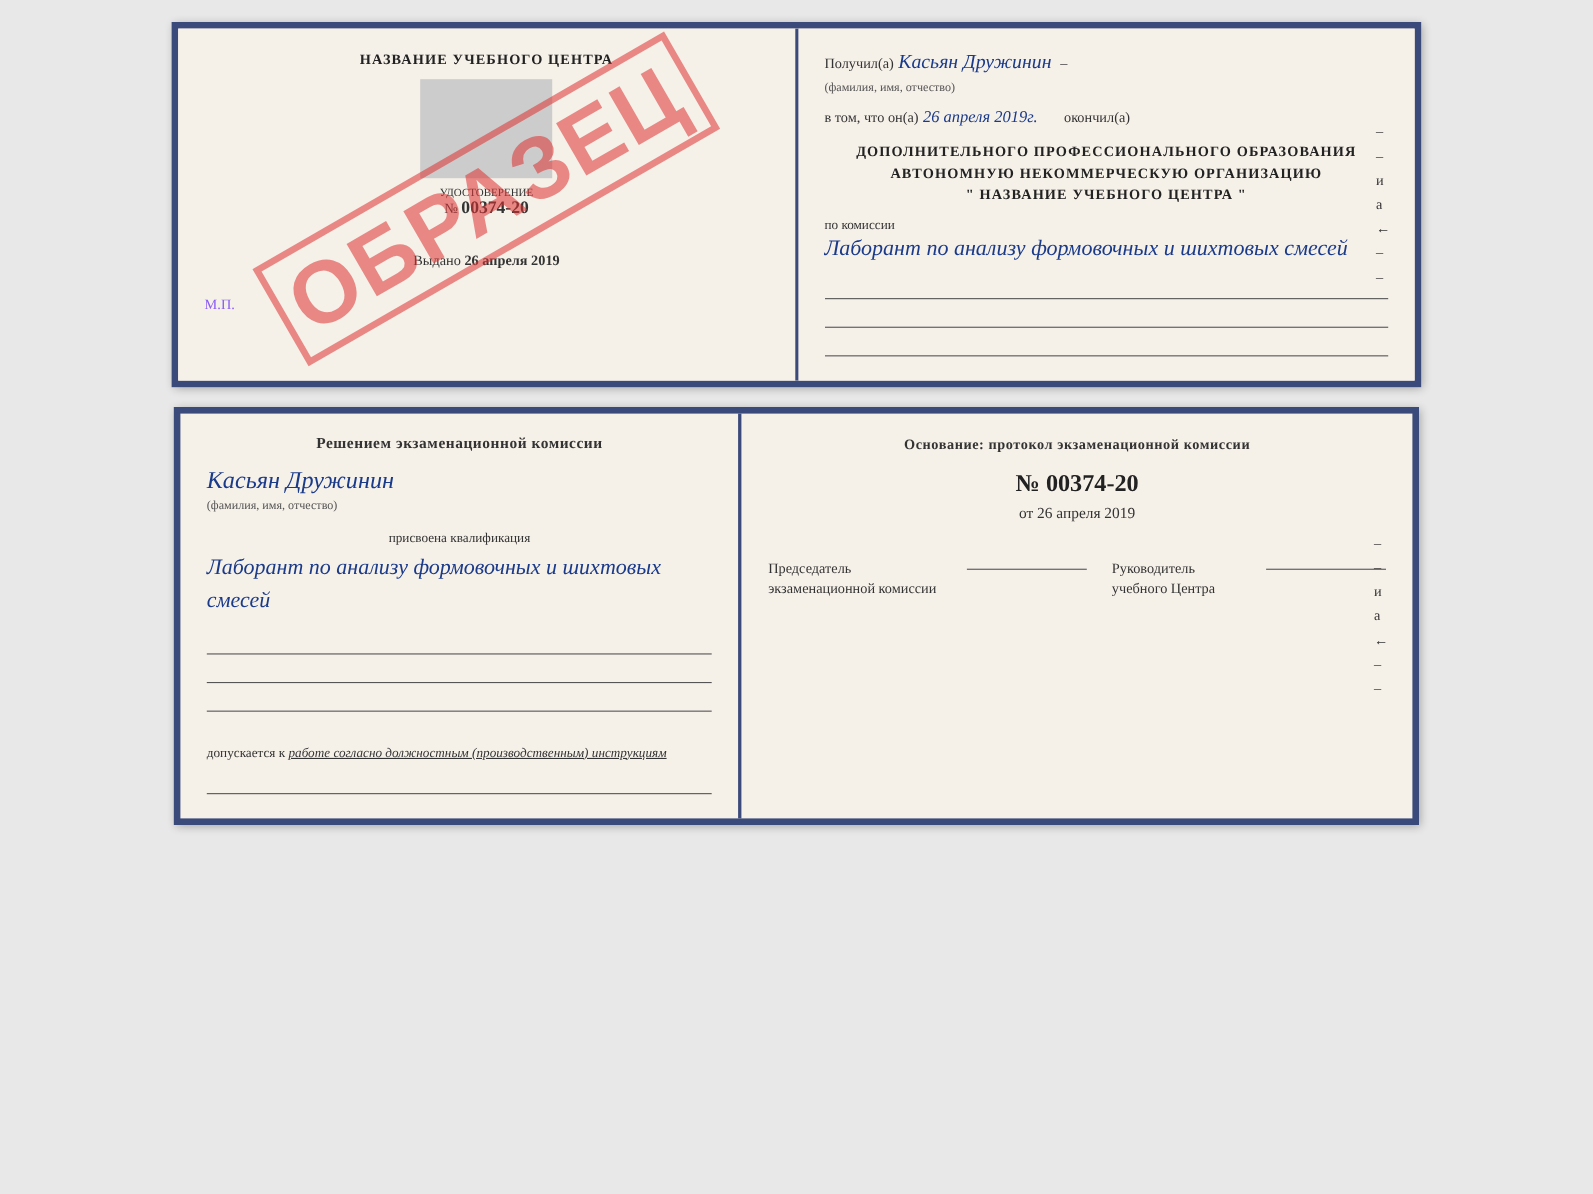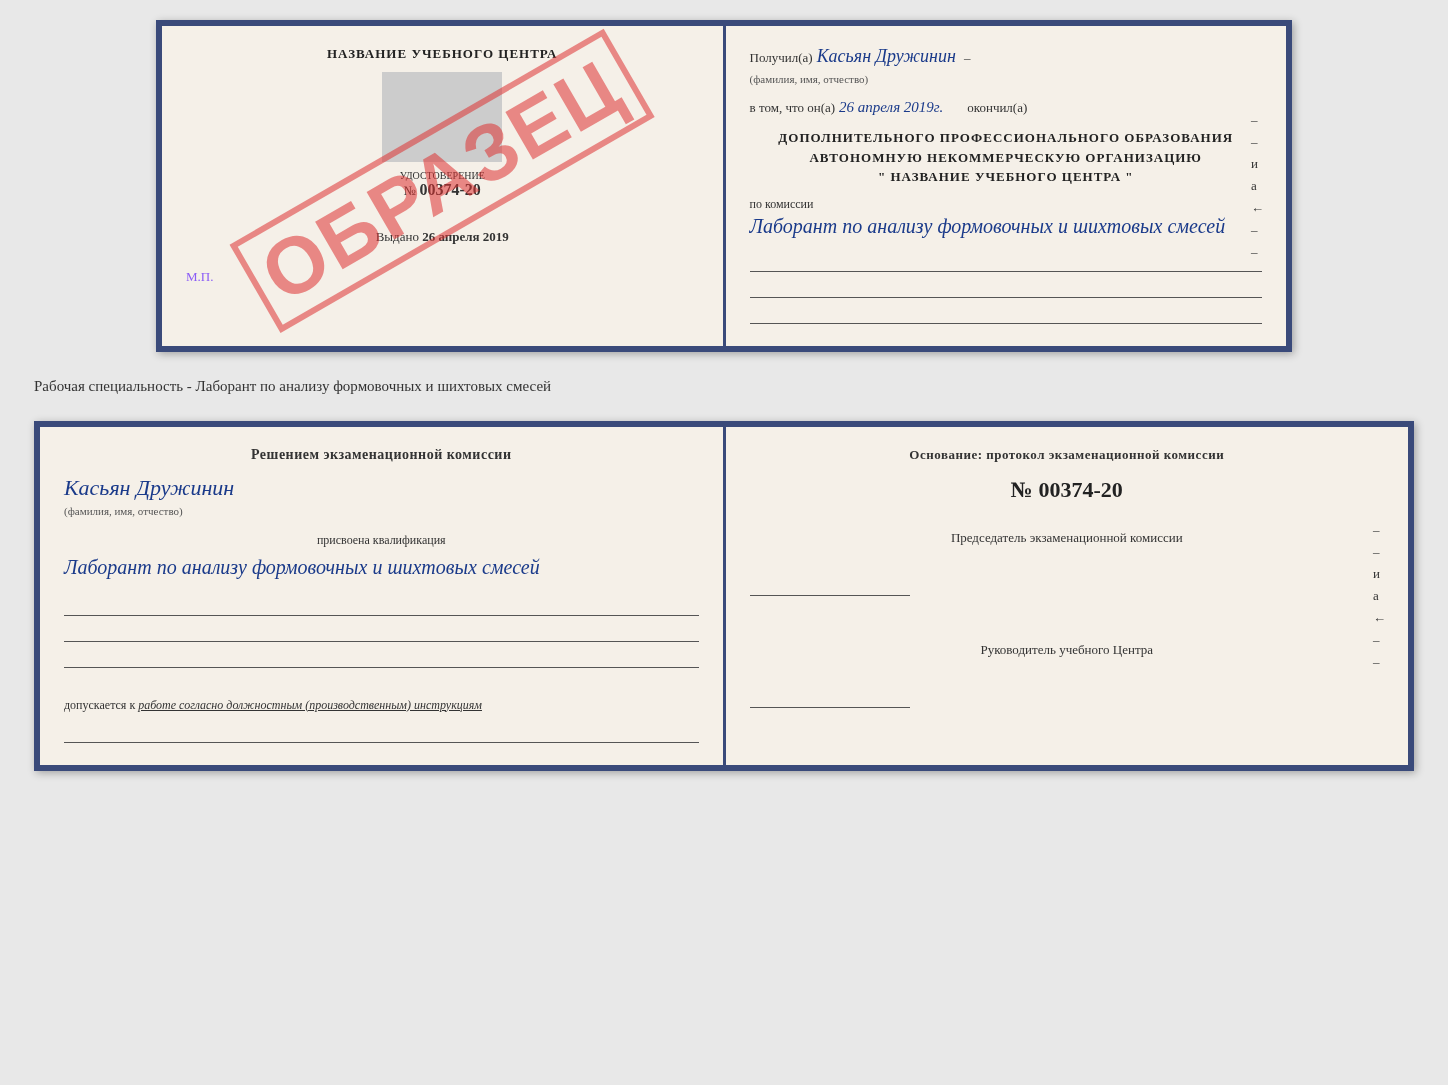--- a/index.html
+++ b/index.html
@@ -176,21 +176,21 @@
       margin: 0 auto;
       width: 1380px;
     }
 
     
     .document-bottom {
       display: flex;
       background: #f5f0e8;
       border: 6px solid #3a4a7a;
       box-shadow: 2px 2px 8px rgba(0,0,0,0.3);
-      width: 1380px;
+      width: 1132px;
       margin: 0 auto;
     }
 
     .doc-bottom-left, .doc-bottom-right {
       flex: 1;
       padding: 20px 24px;
       position: relative;
     }
 
     .doc-bottom-left {
@@ -353,21 +353,20 @@
         <span>–</span>
         <span>и</span>
         <span>а</span>
         <span>←</span>
         <span>–</span>
         <span>–</span>
       </div>
     </div>
   </div>
 
-  <div class="middle-text">Рабочая специальность - Лаборант по анализу формовочных и шихтовых смесей</div>
 
   <div class="document-bottom">
 
     <div class="doc-bottom-left">
 
       <div class="commission-heading">Решением экзаменационной комиссии</div>
 
       <div style="margin: 10px 0 4px 0;">
         <span class="name-handwritten">Касьян Дружинин</span>
         <span class="name-subtitle">(фамилия, имя, отчество)</span>
@@ -388,22 +387,26 @@
       <div class="underline-block" style="margin-top:6px;"></div>
 
     </div>
 
     <div class="doc-bottom-right">
 
       <div class="osnov-heading">Основание: протокол экзаменационной комиссии</div>
 
       <div class="protocol-number">№ 00374-20</div>
 
-
-      <div style="display:flex; flex-direction:column; gap:23px; margin-top:10px;text-align:center;">
+      <div class="protocol-date">
+        <span>от</span>
+        <span>26 апреля 2019</span>
+      </div>
+
+      <div style="display:flex; flex-direction:row; gap:23px; margin-top:10px;">
         <div class="chairman-label">Председатель экзаменационной комиссии</div>
         <div class="signature-line"></div>
 
         <div class="director-label">Руководитель учебного Центра</div>
         <div class="signature-line"></div>
       </div>
 
       <div style="position:absolute; right:22px; top:50%; transform:translateY(-50%); display:flex; flex-direction:column; gap:6px; font-size:13px; color:#333;">
         <span>–</span>
         <span>–</span>

